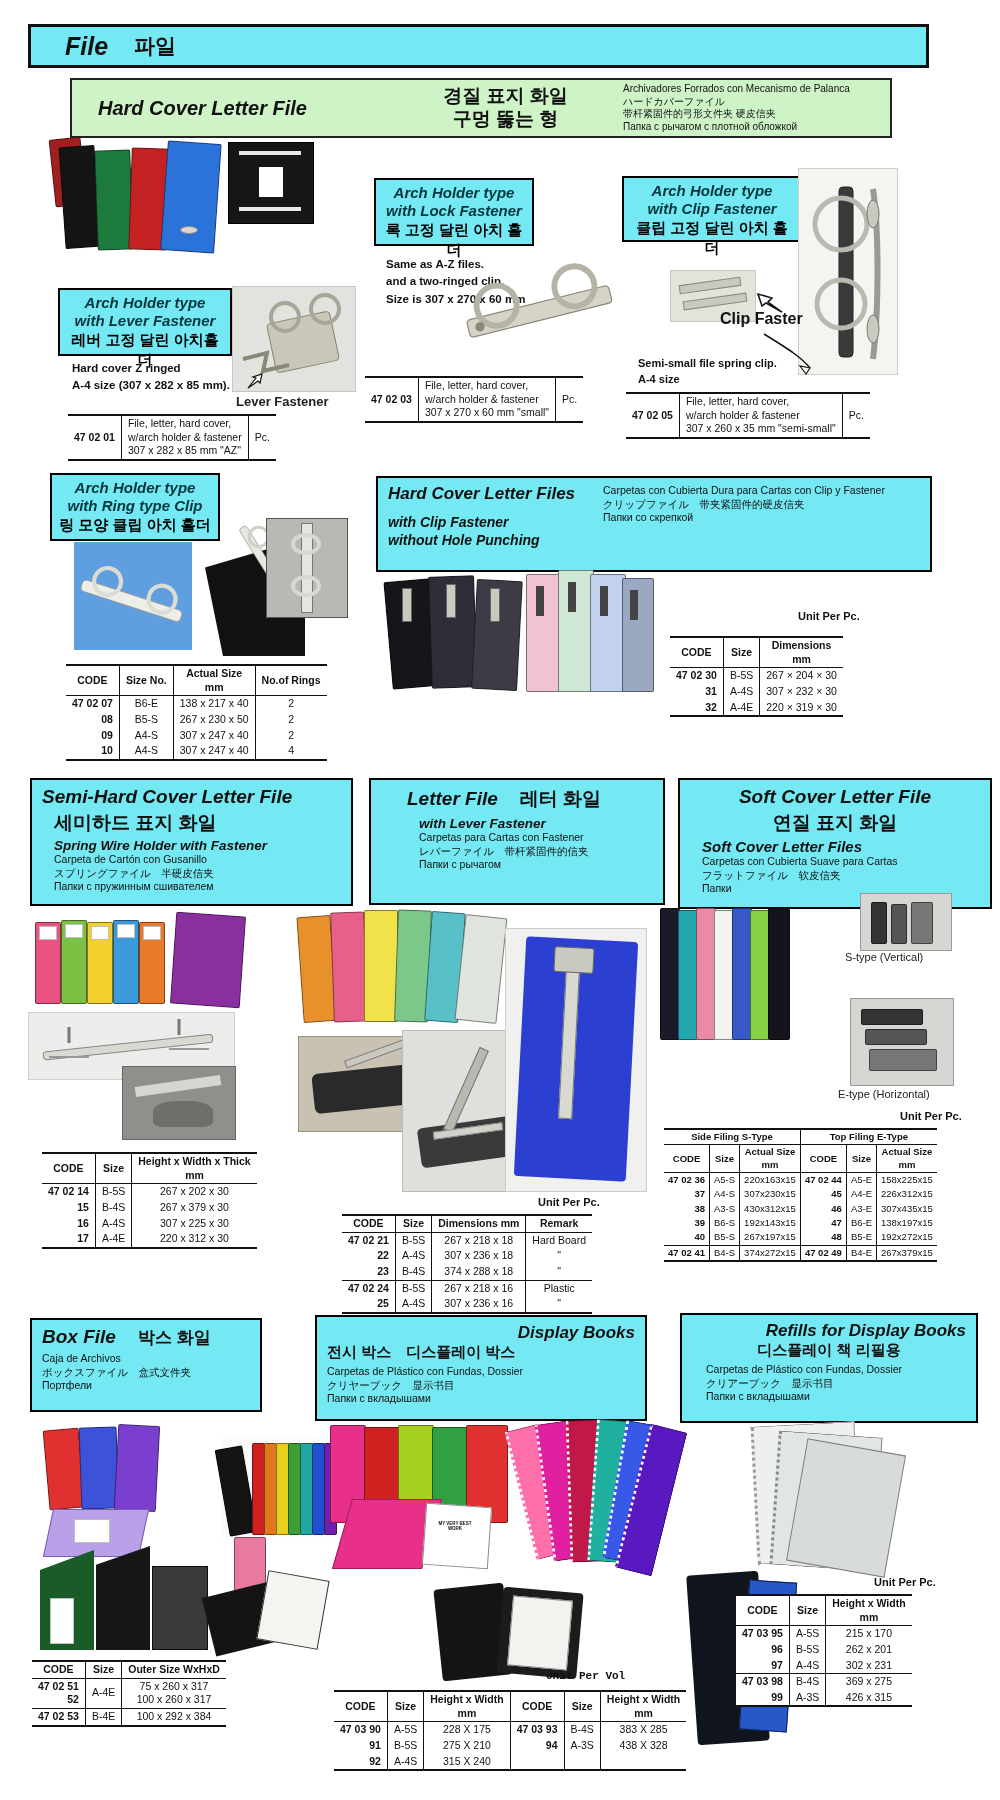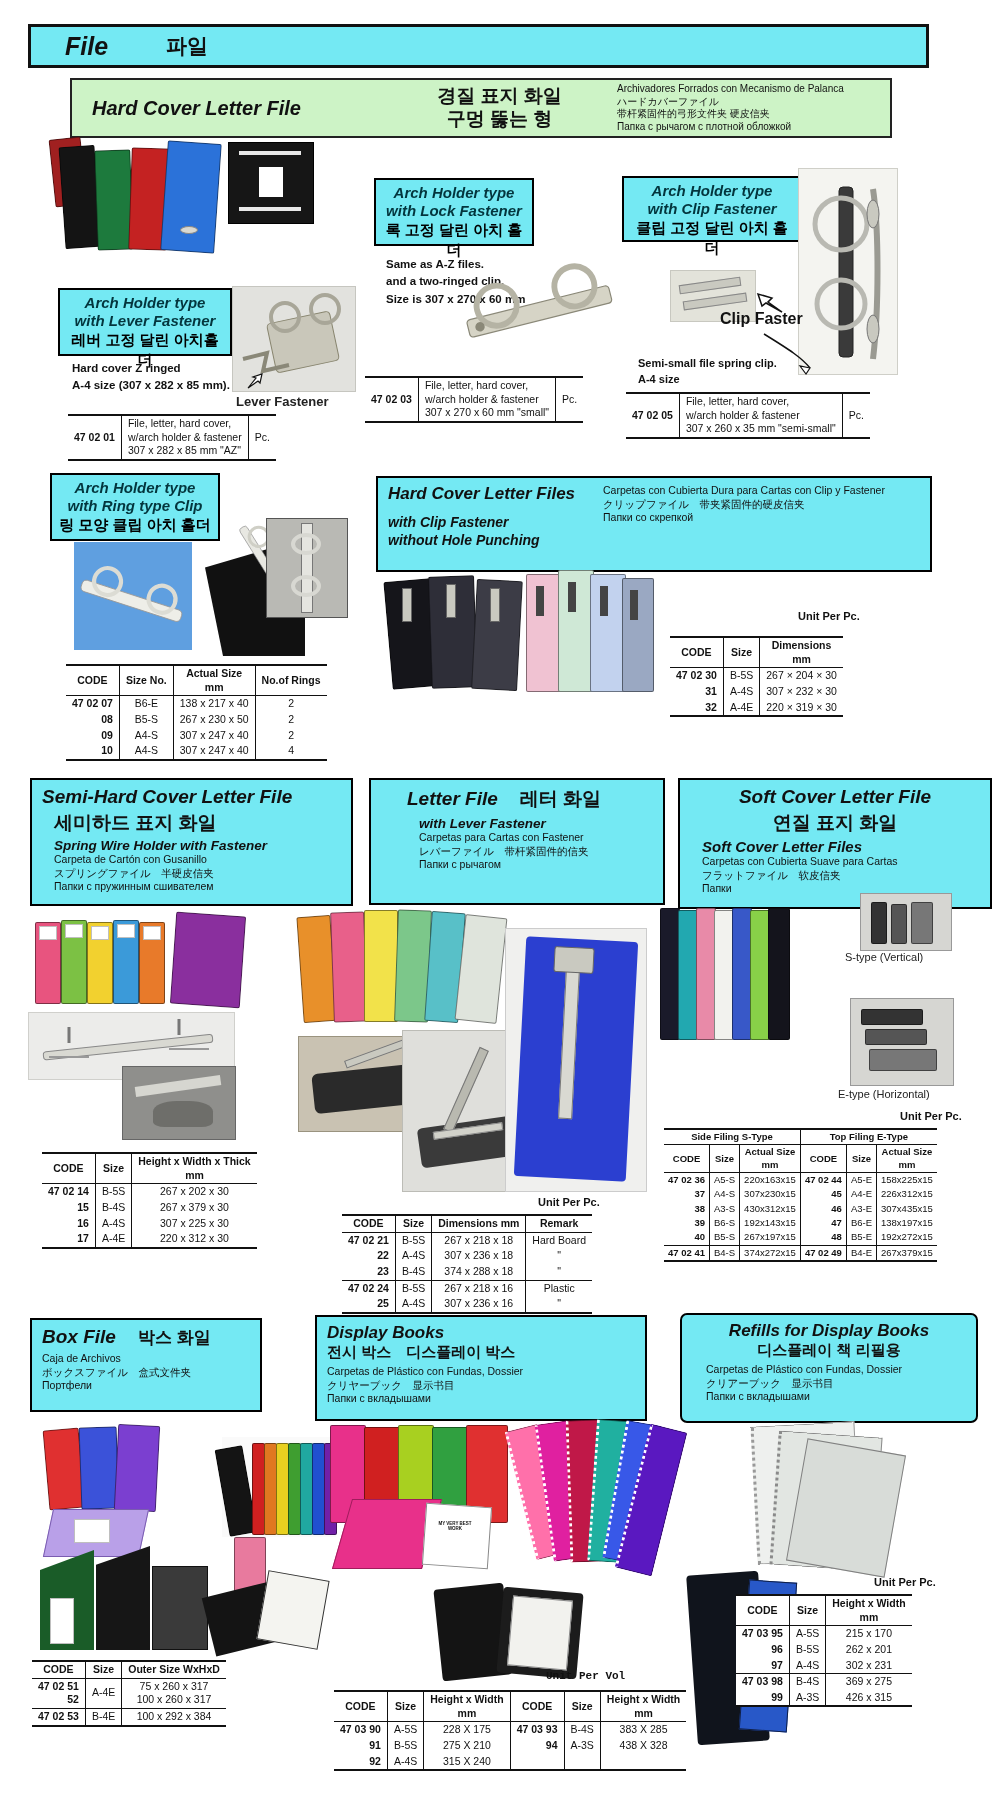--- a/index.html
+++ b/index.html
@@ -6,25 +6,25 @@
   html,body{margin:0;padding:0;background:#dcdcdc;}
   #page{position:relative;width:1000px;height:1800px;background:#ffffff;
         font-family:"Liberation Sans",sans-serif;color:#111;overflow:hidden;margin:0 auto;}
   .abs{position:absolute;}
 
   
   .cyan{background:#74e9f3;border:2px solid #000;box-sizing:border-box;}
   #file-banner{left:28px;top:24px;width:901px;height:44px;border:3px solid #111;
                display:flex;align-items:center;padding-left:34px;gap:26px;}
   .file-title{font:italic 700 25px "Liberation Sans",sans-serif;}
-  .file-title-ko{font:700 21px "Liberation Sans",sans-serif;margin-left:32px;}
+  .file-title-ko{font:700 21px "Liberation Sans",sans-serif;}
 
   #hc-banner{left:70px;top:78px;width:822px;height:60px;background:#cdf3c6;border:2px solid #222;
              box-sizing:border-box;display:flex;align-items:center;}
-  .hcb-title{font:italic 700 20px "Liberation Sans",sans-serif;padding-left:2px;width:300px;margin-left:18px;}
+  .hcb-title{font:italic 700 20px "Liberation Sans",sans-serif;padding-left:26px;width:300px;}
   .hcb-ko{width:215px;text-align:center;font:700 19px/1.2 "Liberation Sans",sans-serif;}
   .hcb-langs{font:10px/1.25 "Liberation Sans",sans-serif;padding-left:10px;}
 
   .smallhead{padding:4px 6px;text-align:center;}
   .sh-en{font:italic 700 15px/1.2 "Liberation Sans",sans-serif;color:#03353d;}
   .sh-ko{font:700 15px/1.35 "Liberation Sans",sans-serif;color:#000;}
 
   #lock-box{left:374px;top:178px;width:160px;height:68px;}
   #clip-box{left:622px;top:176px;width:180px;height:66px;}
   #lever-box{left:58px;top:288px;width:174px;height:68px;}
@@ -44,24 +44,24 @@
   #softcover-box{left:678px;top:778px;width:314px;height:131px;}
   .bh-title{font:italic 700 19px "Liberation Sans",sans-serif;}
   .bh-ko{font:700 19px "Liberation Sans",sans-serif;margin:2px 0 2px 12px;}
   .bh-sub{font:italic 700 13.5px "Liberation Sans",sans-serif;margin-left:12px;}
   .bh-langs{font:10.5px/1.3 "Liberation Sans",sans-serif;margin-left:12px;}
   .bh-inline{display:flex;gap:22px;align-items:baseline;}
 
   #boxfile-box{left:30px;top:1318px;width:232px;height:94px;}
   #display-box{left:315px;top:1315px;width:332px;height:106px;}
   #refills-box{left:680px;top:1313px;width:298px;height:110px;}
-  .r4-title{font:italic 700 17px "Liberation Sans",sans-serif;}
+  .r4-title{font:italic 700 17px "Liberation Sans",sans-serif;text-align:right;}
   .r4-ko{font:700 15px "Liberation Sans",sans-serif;}
   .r4-langs{font:10.5px/1.3 "Liberation Sans",sans-serif;margin-top:3px;}
-  .r4-center{text-align:center;border-radius:7px;}
+  .r4-center{text-align:center;}
 
   
   .note{font:600 11.5px/1.5 "Liberation Sans",sans-serif;}
   .note-sm{font:600 11px/1.45 "Liberation Sans",sans-serif;}
   .caption{font:600 13px "Liberation Sans",sans-serif;color:#222;}
   .cap-sm{font:11px "Liberation Sans",sans-serif;color:#222;}
   .unit{font:700 11px "Liberation Sans",sans-serif;}
   .cliplabel{font:700 16px "Liberation Sans",sans-serif;}
 
   

